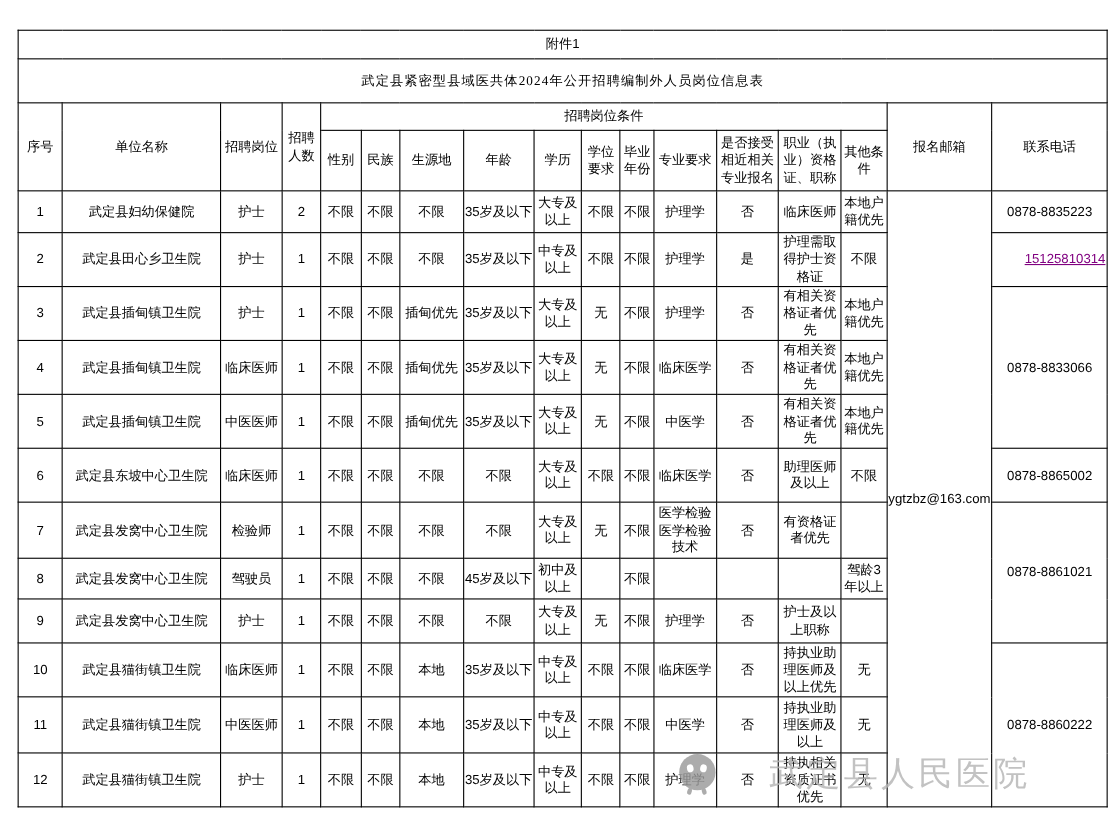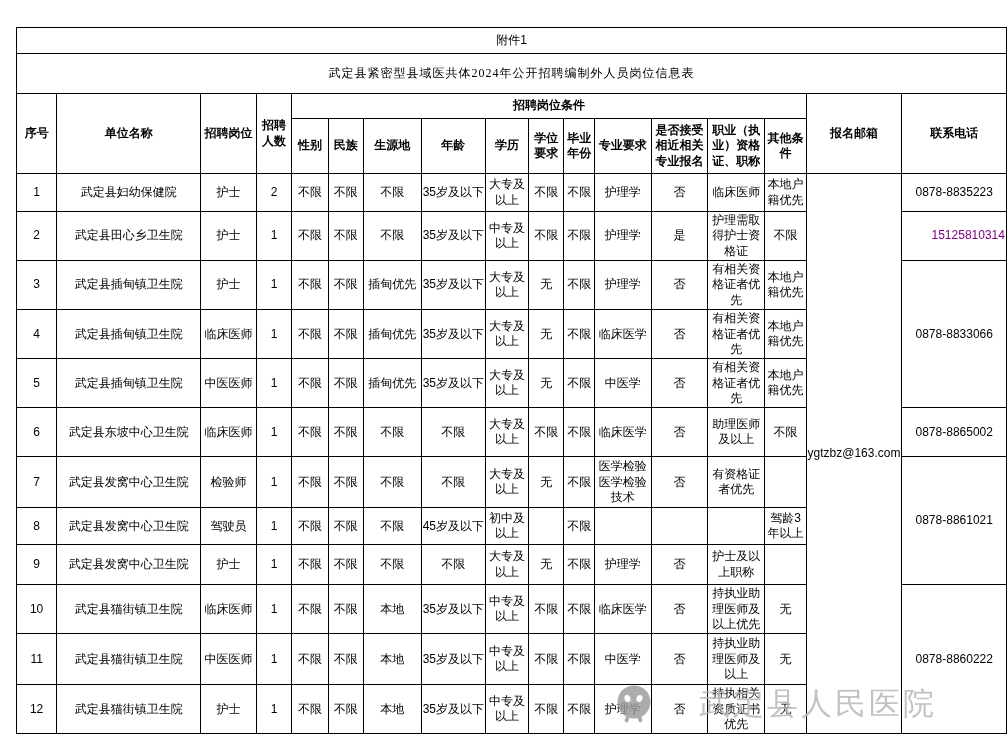--- a/index.html
+++ b/index.html
@@ -1,27 +1,27 @@
 <!DOCTYPE html>
 <html><head>
 <meta charset="utf-8">
 <style>
   html,body{margin:0;padding:0;width:1007px;height:745px;background:#fff;overflow:hidden;
             font-family:"Liberation Sans","DejaVu Sans",sans-serif;color:#000;}
   #sheet{position:absolute;left:16px;top:27px;border-collapse:collapse;table-layout:fixed;}
   #sheet td{border:1px solid #000;text-align:center;vertical-align:middle;
             font-size:12px;line-height:1.28;padding:1px;overflow:hidden;}
   td.u{text-align:left;padding-left:4px;}
-  td.hd{font-weight:bold;}
+  td.hd{font-weight:normal;}
   td.attach{border-bottom:1px solid #000;text-align:left;font-size:15px;padding:3px 0 3px 7px;margin-left:24px;}
   td.ttl{font-family:"Liberation Serif","DejaVu Serif",serif;font-weight:normal;
          font-size:25px;letter-spacing:1px;padding:2px 0;}
   td.email{font-size:11px;white-space:nowrap;}
   td.nowrap{white-space:nowrap;}
-  .link{color:#800080;cursor:pointer;margin-left:28px;}
+  .link{color:#800080;text-decoration:underline;cursor:pointer;margin-left:28px;}
   #wm{position:absolute;left:615px;top:683px;display:flex;align-items:center;
       pointer-events:none;opacity:.82;white-space:nowrap;}
   #wm .wm-label{font-size:30px;color:#8c8c8c;margin-left:5px;letter-spacing:2px;}
   #wm .wm-name{font-size:31px;color:#b5b5b5;margin-left:46px;letter-spacing:3px;}
 </style>
 </head>
 <body>
 
 <table id="sheet">
   <colgroup>

